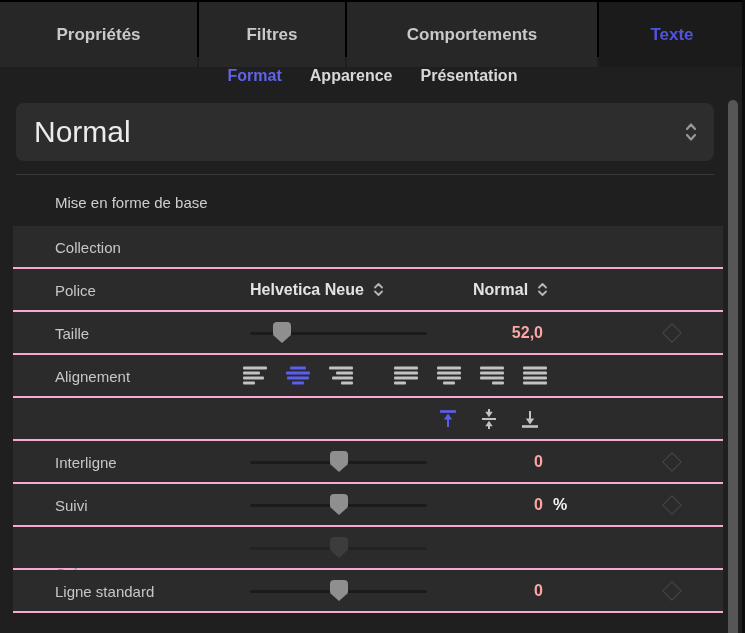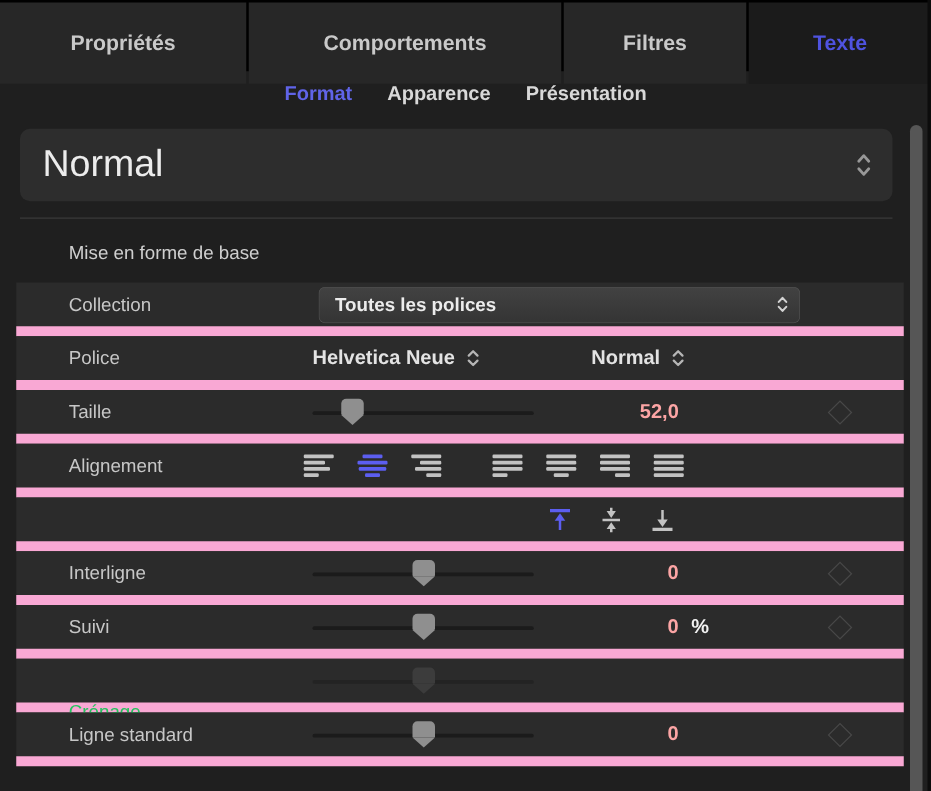--- a/index.html
+++ b/index.html
@@ -39,21 +39,21 @@
   .style-popup .txt { font-size:30px; color:#ececec; font-weight:400; }
   .style-popup .chev { margin-left:auto; }
   .hr { position:absolute; top:174px; left:16px; width:698px; height:1px; background:#3a3a3a; }
   .section-title {
     position:absolute; top:194px; left:55px; font-size:15px; font-weight:normal; color:#cfcfcf;
   }
   
   .rows { position:absolute; top:226px; left:13px; width:710px; }
   .row {
     position:relative; height:43px; background:#2b2b2b;
-    border-bottom:8px solid #f9a8d4;
+    border-bottom:2px solid #f9a8d4;
   }
   .row .label {
     position:absolute; left:42px; top:50%; transform:translateY(-50%);
     font-size:15px; color:#c7c7c7; white-space:nowrap;
   }
   .row.disabled .label { color:#22c55e;margin-top:25px; }
   
   .slider { position:absolute; left:237px; top:50%; transform:translateY(-50%); width:177px; height:22px; }
   .slider .track { position:absolute; left:0; right:0; top:10px; height:3px; background:#1b1b1b; border-radius:2px; }
   .thumb { position:absolute; top:0; width:18px; height:13px; margin-left:-9px;
@@ -104,22 +104,22 @@
   .scrollbar { position:absolute; right:7px; top:100px; height:533px; width:10px;
                background:#565656; border-radius:5px 5px 0 0; }
   .right-edge { position:absolute; right:0; top:0; width:3px; height:633px; background:#0c0c0c; }
   .chev svg, .chev { line-height:0; }
 </style>
 </head>
 <body>
 
 <div class="tabbar">
   <div class="tab t0">Propriétés</div>
+  <div class="tab t2">Filtres</div>
   <div class="tab t1">Comportements</div>
-  <div class="tab t2">Filtres</div>
   <div class="tab t3 selected">Texte</div>
 </div>
 
 <div class="subtabs">
   <div class="subtab selected">Format</div>
   <div class="subtab">Apparence</div>
   <div class="subtab">Présentation</div>
 </div>
 
 <div class="style-popup">
@@ -133,29 +133,20 @@
 </div>
 
 <div class="hr"></div>
 
 <div class="section-title">Mise en forme de base</div>
 
 <div class="rows">
 
   <div class="row">
     <span class="label">Collection</span>
-    <div class="collection-popup">
-      <span>Toutes les polices</span>
-      <span class="chev">
-        <svg width="10" height="16" viewBox="0 0 10 16" fill="none" stroke="#d2d2d2" stroke-width="1.7" stroke-linecap="round" stroke-linejoin="round">
-          <polyline points="2,6 5,2.8 8,6"></polyline>
-            <polyline points="2,10 5,13.2 8,10"></polyline>
-        </svg>
-      </span>
-    </div>
   </div>
 
   <div class="row">
     <span class="label">Police</span>
     <div class="popup-inline popup-family">
       <span>Helvetica Neue</span>
       <span class="chev">
         <svg width="11" height="17" viewBox="0 0 11 17" fill="none" stroke="#b5b5b5" stroke-width="1.8" stroke-linecap="round" stroke-linejoin="round">
           <polyline points="2,6.5 5.5,3 9,6.5"></polyline>
             <polyline points="2,10.5 5.5,14 9,10.5"></polyline>

